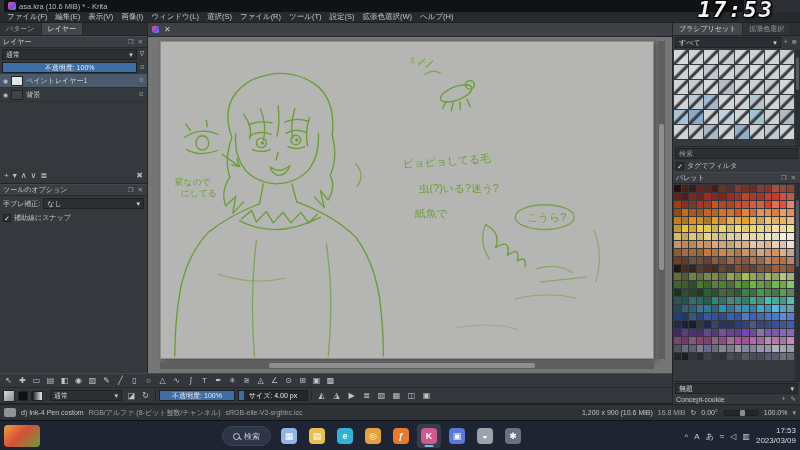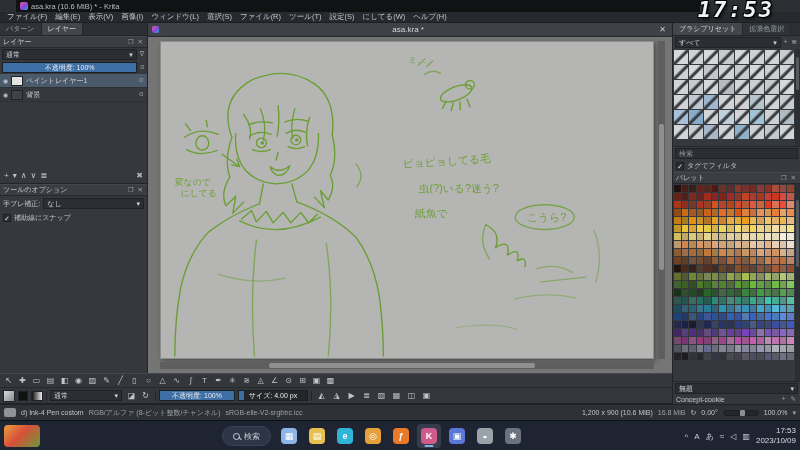--- a/index.html
+++ b/index.html
@@ -3,21 +3,21 @@
 <meta charset="utf-8">
 <style>
   *{box-sizing:border-box;margin:0;padding:0}
   html,body{width:800px;height:450px;overflow:hidden;background:#000}
   body{font-family:"Liberation Sans","DejaVu Sans",sans-serif;color:#cdd0d3;-webkit-font-smoothing:antialiased}
   #screen{position:relative;width:800px;height:450px;background:#2c3034;overflow:hidden}
   .sp{flex:1}
   .row{display:flex;align-items:center}
 
   
-  #titlebar{position:absolute;left:16px;top:0;width:684px;height:12px;background:#101214;display:flex;align-items:center;gap:3px;padding:0 4px}
+  #titlebar{position:absolute;left:4px;top:0;width:740px;height:12px;background:#101214;display:flex;align-items:center;gap:3px;padding:0 4px}
   .appicon{width:8px;height:8px;border-radius:2px;background:linear-gradient(135deg,#e85a9a,#7a4ae0 60%,#35b6d8);display:inline-block}
   .ttext{font-size:7.5px;color:#b9bdc1;white-space:nowrap}
   #menubar{position:absolute;left:0;top:12px;width:800px;height:11px;background:#26292d;border-bottom:1px solid #1d2023;display:flex;align-items:center;padding-left:3px}
   .menu-item{font-size:7.5px;color:#c3c7ca;padding:8px 4px;white-space:nowrap}
   #clock{position:absolute;top:-3px;right:26px;z-index:60;font-family:"DejaVu Sans Mono",monospace;font-weight:bold;font-style:italic;font-size:22px;letter-spacing:2px;color:#f2f3f4;text-shadow:1px 1px 0 #000,-1px -1px 0 #000,1px -1px 0 #000,-1px 1px 0 #000,2px 2px 3px rgba(0,0,0,.7)}
 
   
   .docker-h{display:flex;align-items:center;gap:2px;background:#3a3e42;border-top:1px solid #45494d;border-bottom:1px solid #26292c;padding:0 3px;font-size:7px;color:#c6cacd;height:12px;flex:none}
   .mini{font-size:6.5px;color:#9aa0a5;padding:0 1px;line-height:1}
   .dd{background:#2b2f33;border:1px solid #202326;color:#cdd0d3;font-size:7px;display:flex;align-items:center;gap:2px;padding:0 3px;height:11px}
@@ -121,21 +121,21 @@
 
   <span class="menu-item">ファイル(F)</span>
       <span class="menu-item">編集(E)</span>
       <span class="menu-item">表示(V)</span>
       <span class="menu-item">画像(I)</span>
       <span class="menu-item">ウィンドウ(L)</span>
       <span class="menu-item">選択(S)</span>
       <span class="menu-item">ファイル(R)</span>
       <span class="menu-item">ツール(T)</span>
       <span class="menu-item">設定(S)</span>
-      <span class="menu-item">にしてる(W)</span>
+      <span class="menu-item">拡張色選択(W)</span>
       <span class="menu-item">ヘルプ(H)</span>
     </div>
 
   <div id="clock">17:53</div>
 
   <div id="leftdock">
     <div class="ltabs">
 
     <span class="dtab">パターン</span>
         <span class="dtab active">レイヤー</span>
@@ -212,21 +212,20 @@
             <span>✓</span>
           </span>
         <span class="lbl">補助線にスナップ</span>
       </div>
     </div>
   </div>
 
   <div id="centerarea">
     <div id="doctab">
       <span class="appicon small"></span>
-      <span class="dtitle">asa.kra *</span>
       <span class="dclose">✕</span>
     </div>
     <div id="canvas-bg">
       <div id="canvas">
         <svg id="sketch" viewBox="0 0 500 332" preserveAspectRatio="none">
 
           <path d="M72,100 Q58,60 92,40 Q128,24 156,44 Q178,60 174,98"></path>
           <path d="M72,100 Q64,124 70,142 Q60,158 66,172 L76,162 L73,180 L84,168"></path>
           <path d="M174,98 Q180,122 172,140 Q178,152 170,166 L162,156 L166,174 L156,163"></path>
           <path d="M84,76 Q94,90 90,102"></path>
@@ -890,18 +889,18 @@
 
       <span class="tray-item">^</span>
           <span class="tray-item">A</span>
           <span class="tray-item">あ</span>
           <span class="tray-item">≈</span>
           <span class="tray-item">◁</span>
           <span class="tray-item">▥</span>
         </span>
       <div id="clockblock">
         <div>17:53</div>
-        <div>2023/10/09</div>
+        <div>2023/03/09</div>
       </div>
     </div>
   </div>
 
 </div>
 
 </body></html>

